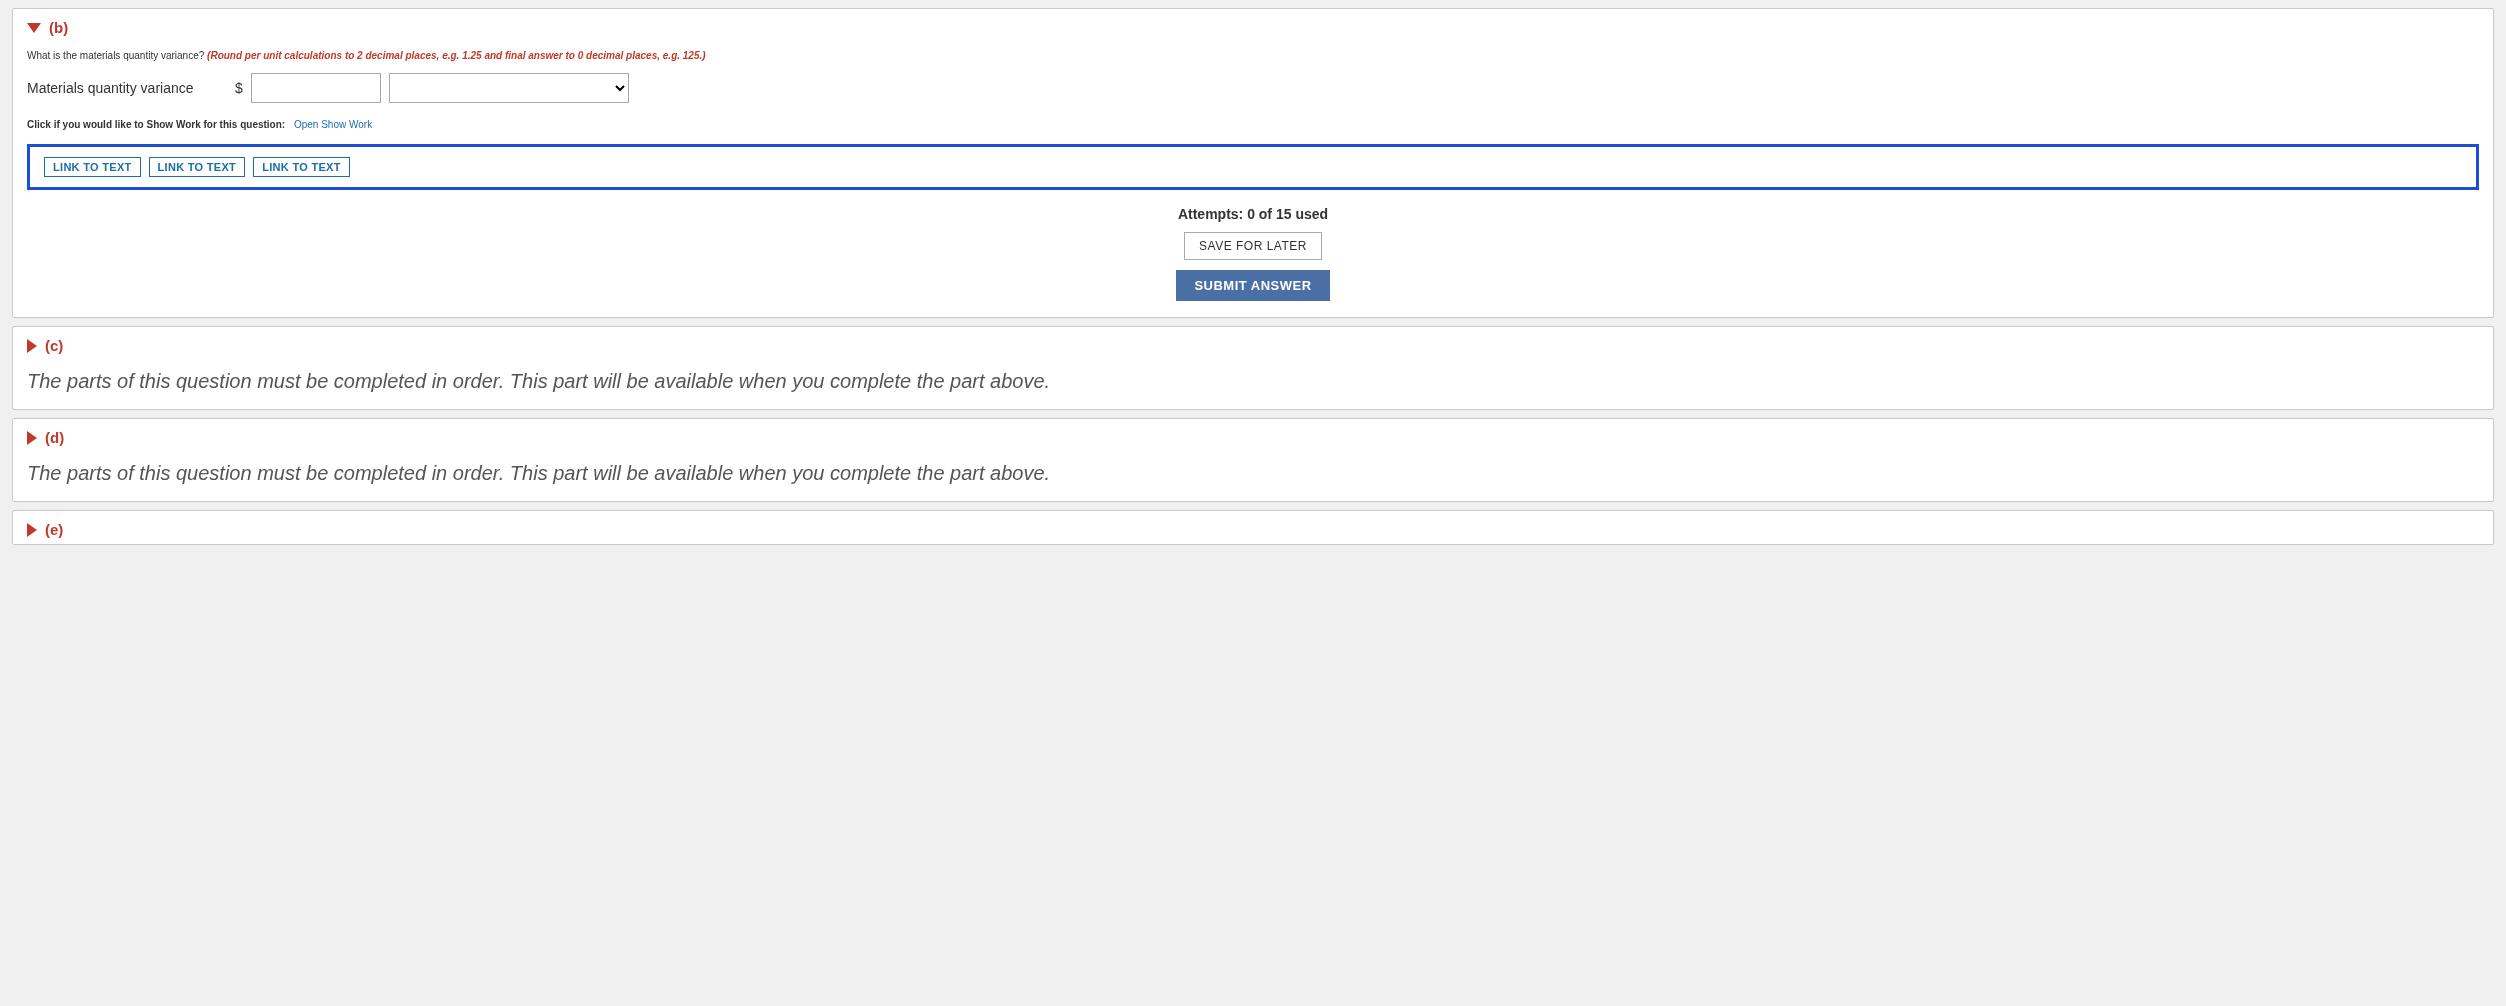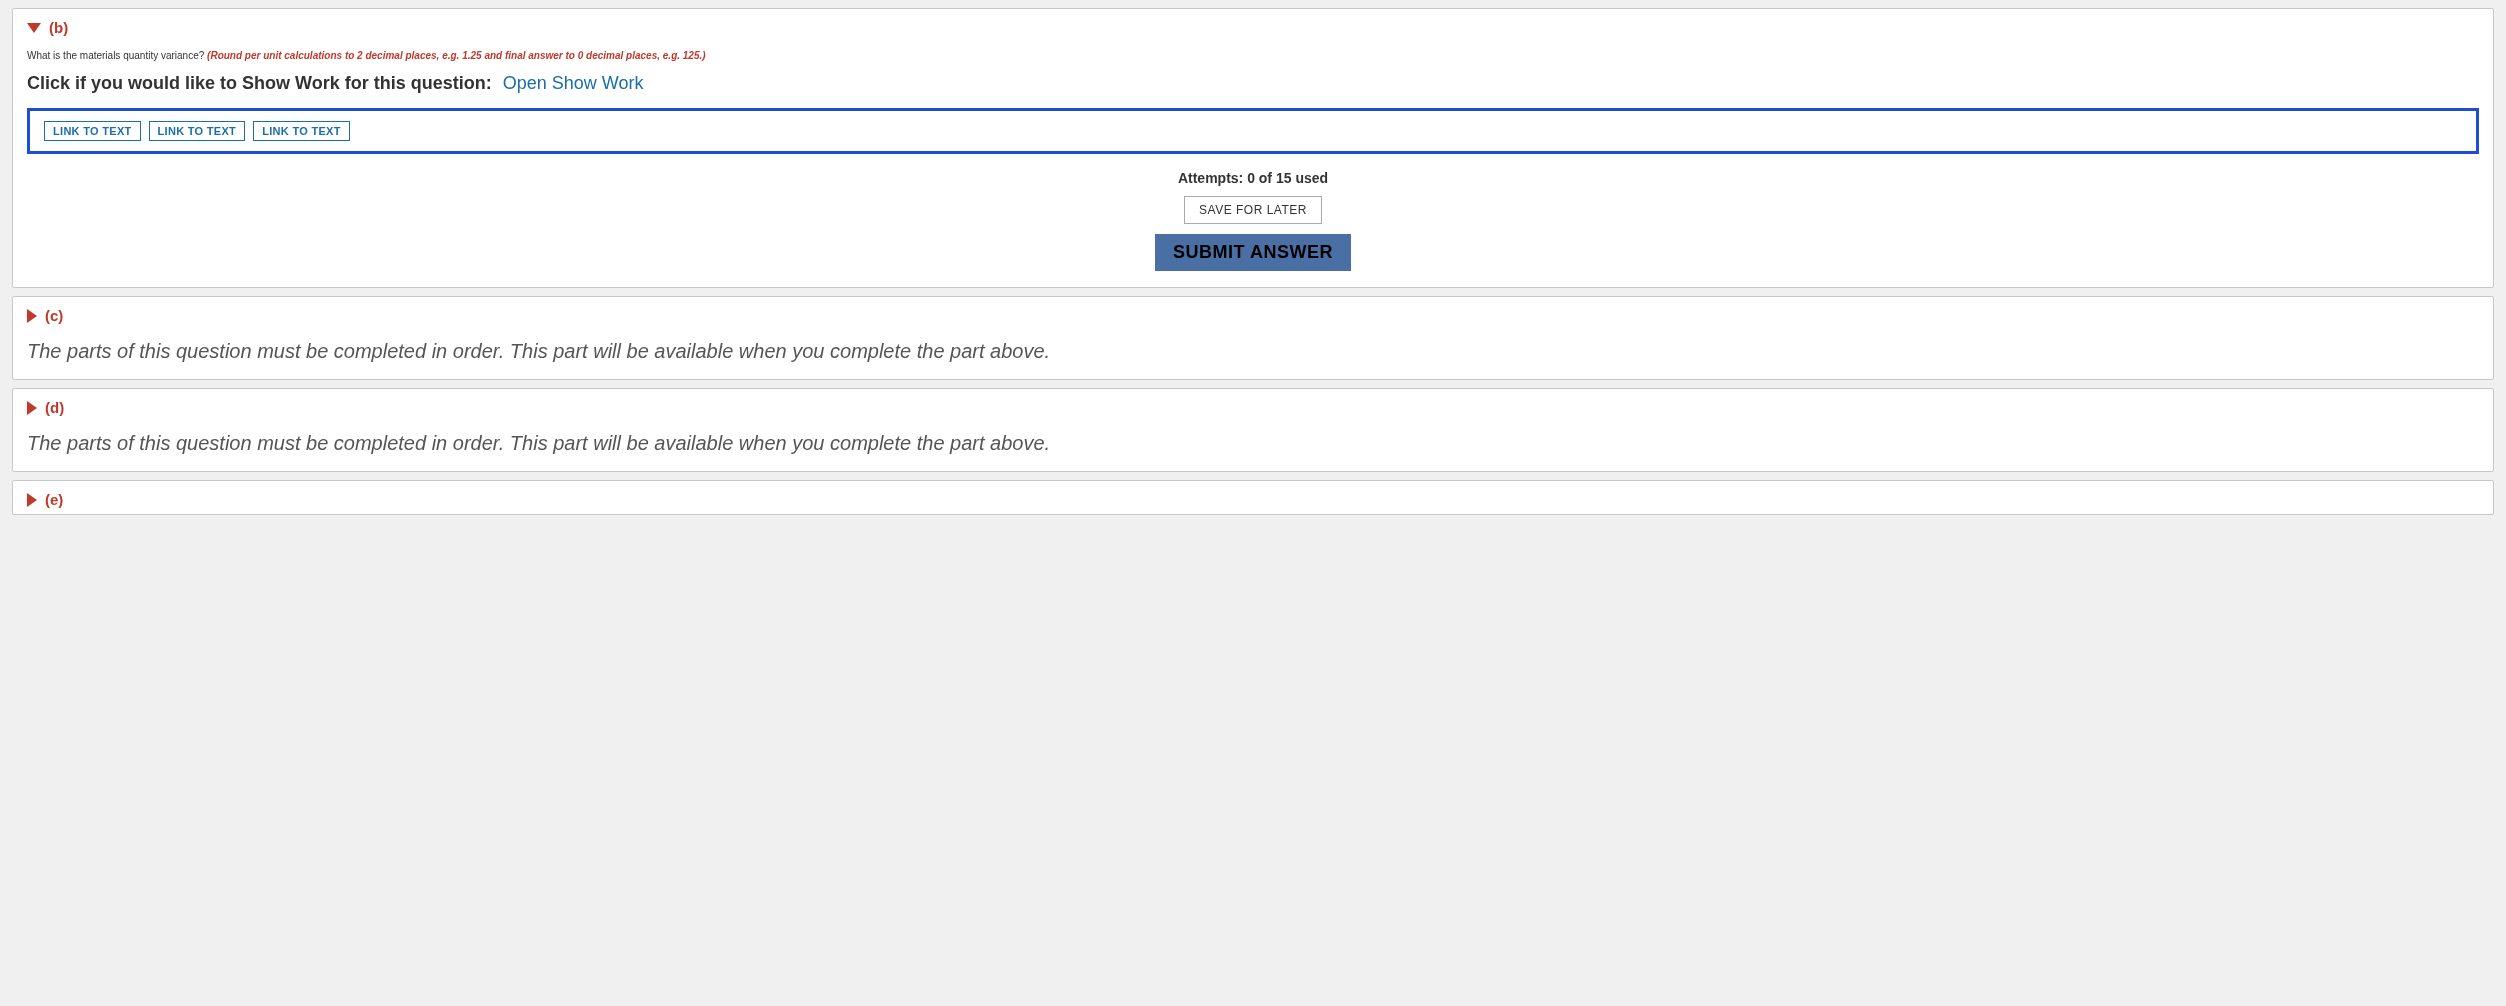--- a/index.html
+++ b/index.html
@@ -105,21 +105,21 @@
       font-size: 14px;
       height: 30px;
       width: 240px;
       background: #fff;
       cursor: pointer;
       outline: none;
     }
 
     .show-work-row {
       margin-bottom: 14px;
-      font-size: 18px;
+      font-size: 10px;
     }
 
     .show-work-label {
       font-weight: bold;
       color: #333;
     }
 
     .show-work-link {
       color: #1a6fa8;
       text-decoration: none;
@@ -171,22 +171,22 @@
       font-weight: normal;
       padding: 6px 14px;
       cursor: pointer;
       text-transform: uppercase;
       letter-spacing: 0.5px;
     }
 
     .submit-answer-btn {
       border: none;
       background: #4a6fa5;
-      color: #000000;
-      font-size: 18px;
+      color: #ffffff;
+      font-size: 13px;
       font-weight: bold;
       padding: 8px 18px;
       cursor: pointer;
       text-transform: uppercase;
       letter-spacing: 0.5px;
     }
 
     .locked-section-body {
       padding: 10px 14px 16px 14px;
     }
@@ -213,20 +213,30 @@
     <div class="section-header">
       <span class="toggle-icon down"></span>
       <span class="section-label">(b)</span>
     </div>
     <div class="section-body">
       <div class="question-text">
         <span>What is the materials quantity variance?</span>
         <span class="question-instruction">(Round per unit calculations to 2 decimal places, e.g. 1.25 and final answer to 0 decimal places, e.g. 125.)</span>
       </div>
 
+      <div class="input-row">
+        <span class="input-label">Materials quantity variance</span>
+        <span class="dollar-sign">$</span>
+        <input class="amount-input" type="text" style="">
+        <select class="variance-select">
+          <option value=""></option>
+          <option value="favorable">Favorable</option>
+          <option value="unfavorable">Unfavorable</option>
+        </select>
+      </div>
 
       <div class="show-work-row">
         <span class="show-work-label">Click if you would like to Show Work for this question:</span>
         <a class="show-work-link">Open Show Work</a>
       </div>
 
       <div class="link-to-text-bar">
         <button class="link-to-text-btn">LINK TO TEXT</button>
         <button class="link-to-text-btn">LINK TO TEXT</button>
         <button class="link-to-text-btn">LINK TO TEXT</button>

